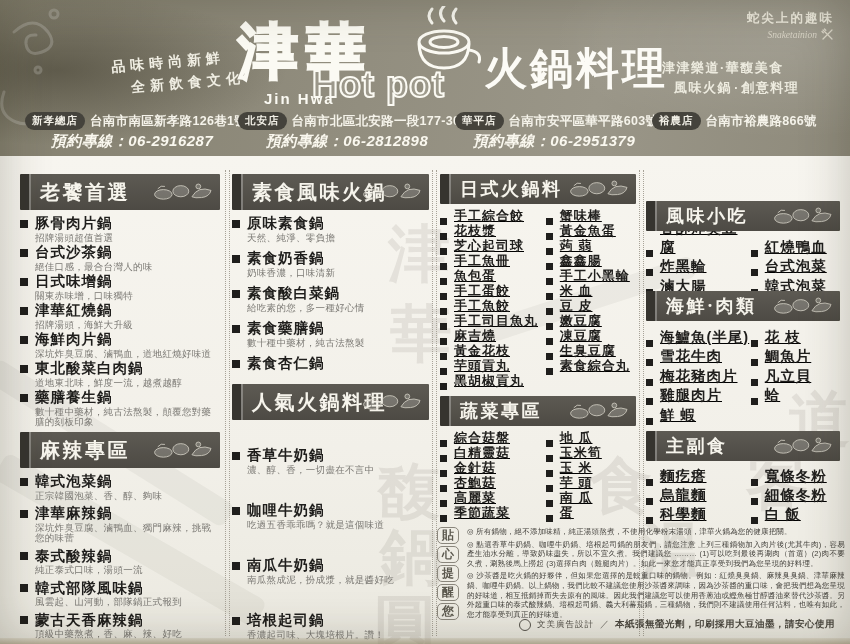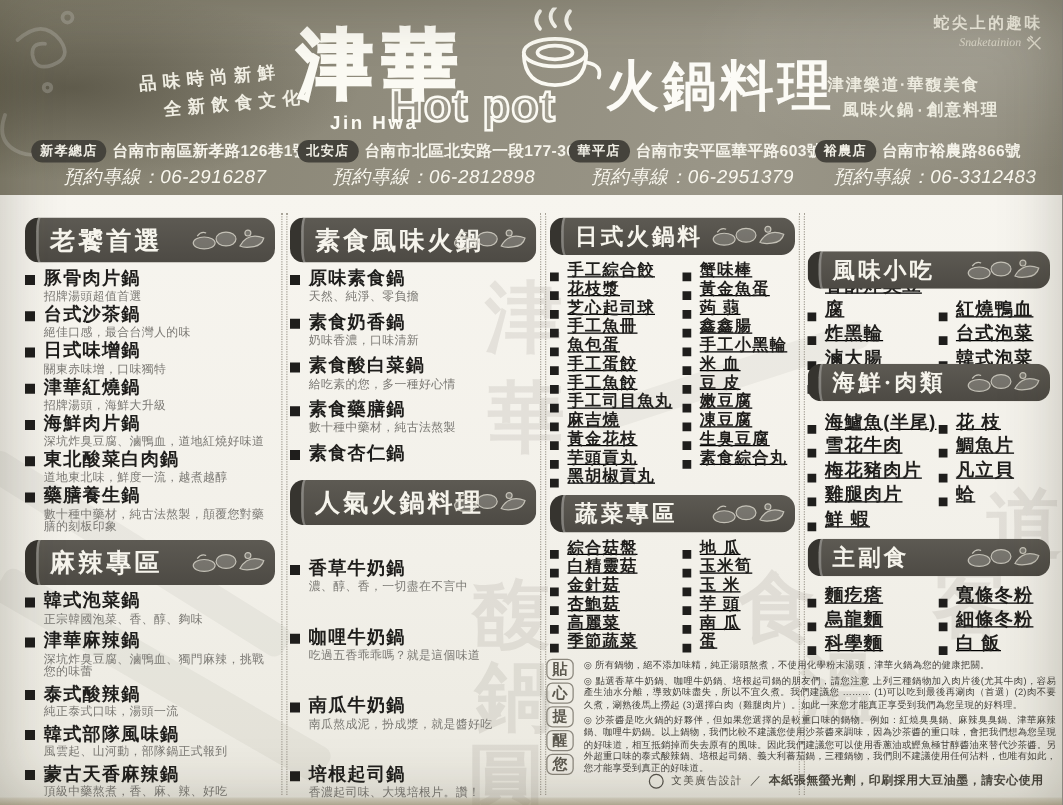--- a/index.html
+++ b/index.html
@@ -41,21 +41,21 @@
         letter-spacing:1.5px;font-weight:bold;line-height:1.6;}
   .tagline-right .tr2{margin-left:12px;font-family:Liberation Mono, monospace;}
 
   .store{position:absolute;top:112px;}
   #store-0{left:25px;width:214px;} #store-1{left:238px;width:218px;}
   #store-2{left:455px;width:198px;} #store-3{left:652px;width:192px;}
   .store-line1{display:flex;align-items:center;gap:5px;white-space:nowrap;}
   .store-pill{background:#45433c;color:#f1efe6;font-size:10.5px;font-weight:bold;
         padding:2px 7px;border-radius:10px;letter-spacing:1px;flex:0 0 auto;}
   .store-addr{color:#f5f3ea;font-size:12.5px;font-weight:bold;letter-spacing:.3px;}
-  .store-phone{color:#faf8ef;font-size:15px;font-weight:normal;font-style:italic;
+  .store-phone{color:#faf8ef;font-size:15px;font-weight:bold;font-style:italic;
         text-align:center;margin-top:2px;letter-spacing:.5px;}
 
   
   .paper{position:absolute;left:0;top:156px;right:0;bottom:0;
         background:linear-gradient(180deg,#f7f5ef 0%,#f2f0e9 60%,#ecead f 100%);
         background:linear-gradient(180deg,#f7f5ef 0%,#f2f0e9 60%,#ebe9e0 100%);}
   .table-edge{position:absolute;left:0;bottom:0;width:850px;height:6px;
         background:linear-gradient(180deg,rgba(190,178,148,.25),rgba(160,145,110,.55));}
   .stroke{position:absolute;background:#5a564a;opacity:.06;border-radius:8px;}
   .st1{left:-30px;top:430px;width:280px;height:26px;transform:rotate(32deg);}
@@ -80,21 +80,21 @@
   #sec-veghot{left:232px;top:174px;width:197px;}
   #sec-popular{left:232px;top:384px;width:197px;}
   #sec-japanese{left:440px;top:174px;width:196px;}
   #sec-vegetables{left:440px;top:396px;width:196px;}
   #sec-snacks{left:646px;top:174px;width:194px;margin-top:27px;}
   #sec-seafood{left:646px;top:291px;width:194px;}
   #sec-staples{left:646px;top:431px;width:194px;}
 
   .sec-head{position:relative;background:linear-gradient(#5d5a53,#4d4a44);
         border-left:9px solid #36342f;box-shadow:inset 2px 0 0 rgba(255,255,255,.28);
-        display:flex;align-items:center;border-radius:11px;}
+        display:flex;align-items:center;border-radius:1px;}
   .sec-detailed .sec-head{height:36px;margin-bottom:6px;}
   .sec-list .sec-head{height:30px;margin-bottom:6px;}
   .sec-title{color:#f6f4ec;font-weight:bold;padding-left:11px;letter-spacing:2.5px;
         font-family:"Liberation Serif","DejaVu Serif",serif;}
   .sec-detailed .sec-title{font-size:20px;} .sec-list .sec-title{font-size:18px;}
   .deco{position:absolute;right:5px;top:50%;transform:translateY(-50%);opacity:.85;}
 
   .sq{width:8px;height:8px;background:#1f1e1c;display:inline-block;margin-right:7px;flex:0 0 auto;}
   .sq-s{width:7px;height:7px;}
   .item-line{display:flex;align-items:center;}
@@ -209,21 +209,20 @@
         <span class="store-pill">華平店</span>
         <span class="store-addr">台南市安平區華平路603號</span>
       </div>
       <div class="store-phone">預約專線：06-2951379</div>
     </div>
     <div class="store" id="store-3">
       <div class="store-line1">
         <span class="store-pill">裕農店</span>
         <span class="store-addr">台南市裕農路866號</span>
       </div>
-      <div class="store-phone">預約專線：06-3312483</div>
     </div>
   </div>
 
   <div class="paper"></div>
   <div id="watermarks">
       <span class="wm">津</span>
       <span class="wm">華</span>
       <span class="wm">馥</span>
       <span class="wm">鍋</span>
       <span class="wm">圓</span>

